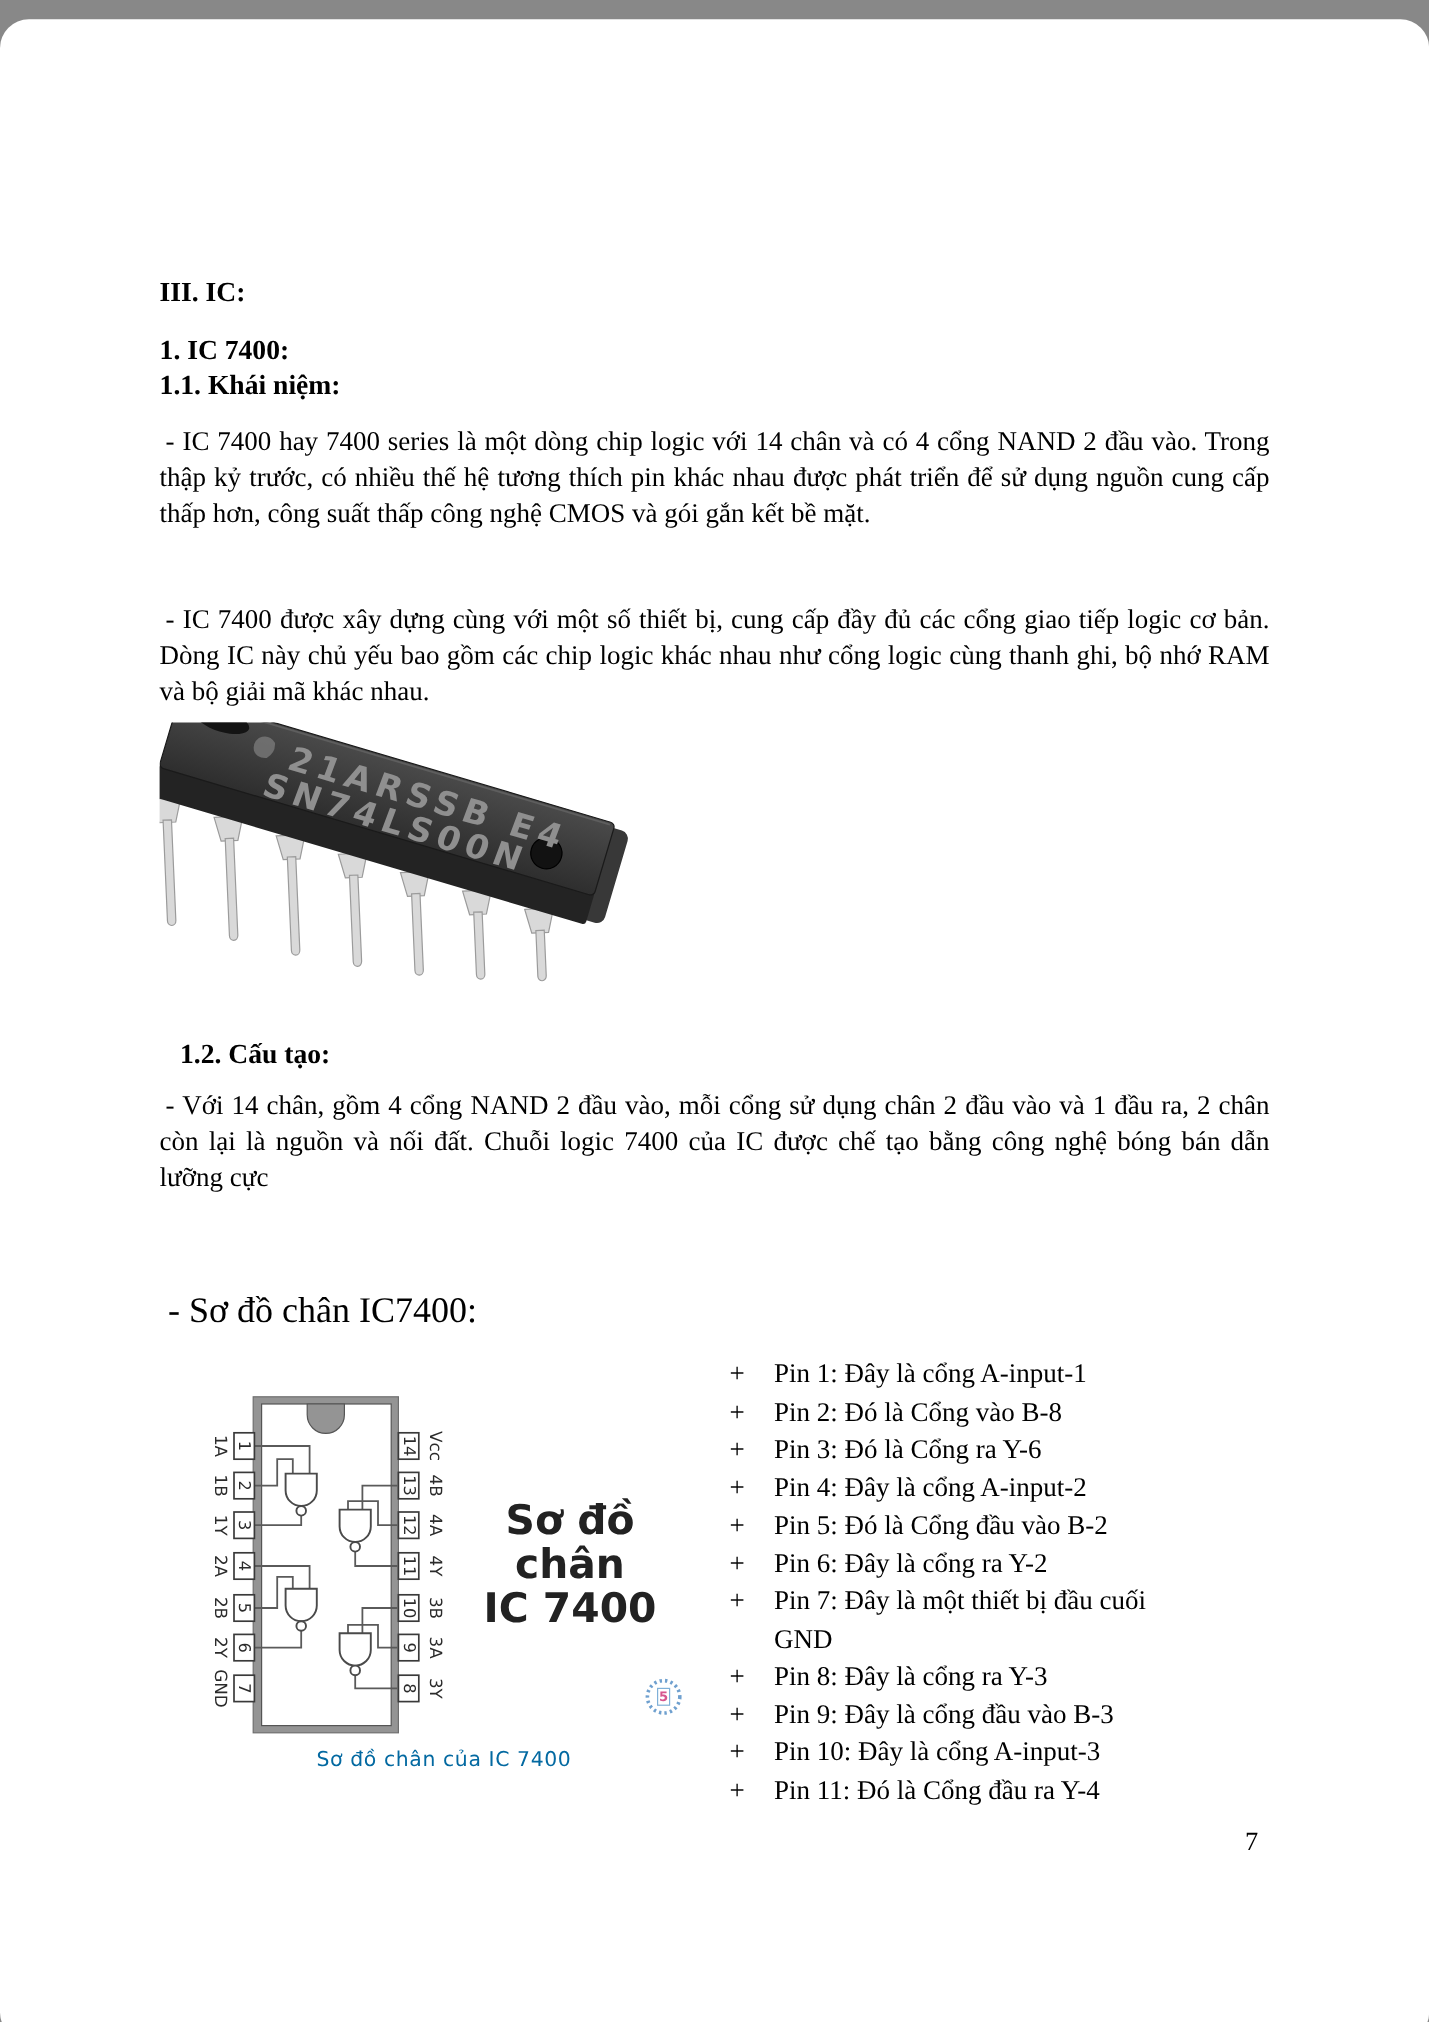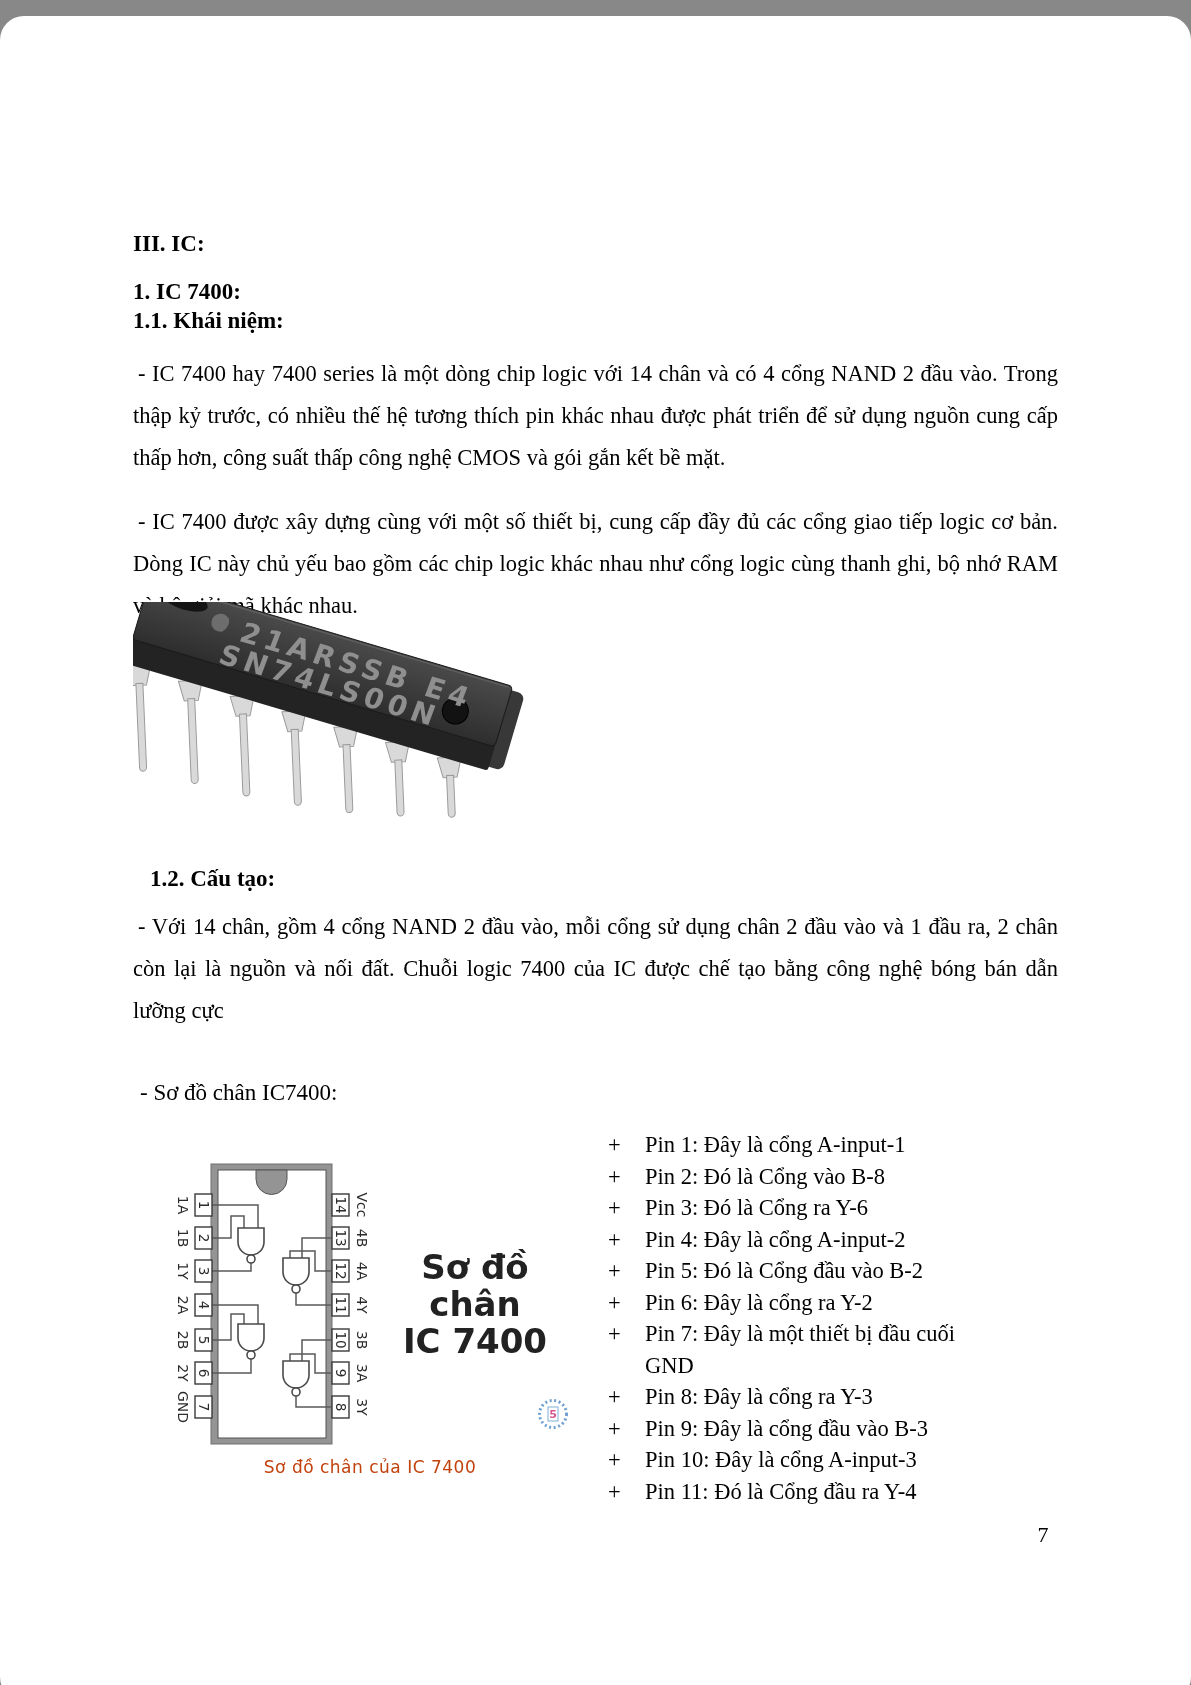--- a/index.html
+++ b/index.html
@@ -4,38 +4,38 @@
 <style>
   html,body{margin:0;padding:0;background:#888;}
   .page{
     position:relative; width:1191px; height:1685px; background:#ffffff;
     margin:16px auto; overflow:hidden;
     font-family:"Liberation Serif", serif; color:#000;border-radius:24px;
   }
   .abs{position:absolute;}
   .h{font-weight:bold; font-size:23px; line-height:28px;}
   .p{
-    font-size:22.5px; line-height:42px; text-align:justify;
+    font-size:22.5px; line-height:30px; text-align:justify;
     width:925px; left:133px; text-indent:5px;
   }
-  .p4{font-size:23px; line-height:30px; left:133px; text-indent:7px;}
+  .p4{font-size:30px; line-height:30px; left:133px; text-indent:7px;}
   
   .pinlist{left:608px; top:1113px; width:380px; font-size:22.5px; line-height:31.5px;}
   .pinitem{position:relative; padding-left:37px;}
   .pinitem .marker{position:absolute; left:0; top:0;}
   
   .diagtitle{
     left:385px; top:1233px; width:180px; text-align:center;
     font-family:"DejaVu Sans", sans-serif; font-weight:600;
     font-size:34px; line-height:37px; color:#222222;
   }
   .diagcaption{
     left:250px; top:1441px; width:240px; text-align:center;
     font-family:"DejaVu Sans", sans-serif; font-size:17px;
-    letter-spacing:0.5px; color:#c2410c;
+    letter-spacing:0.5px; color:#0369a1;
   }
   .pagenum{left:1023px; top:1506px; width:40px; text-align:center; font-size:22px;}
   .rule{left:106px; top:1678px; width:487px; height:5px; background:#050505;}
   .rule-accent{left:595px; top:1678px; width:14px; height:5px;
     background:linear-gradient(90deg,#3a3566,#8a3a50);}
   svg text{font-family:"DejaVu Sans", sans-serif;}
   .dnum{font-size:13.5px; fill:#2b2b2b; text-anchor:middle; dominant-baseline:central;}
   .dlbl{font-size:14px; fill:#2b2b2b; text-anchor:middle; dominant-baseline:central;}
   .dbox{fill:#ffffff; stroke:#3a3a3a; stroke-width:1.4;}
   .wire{fill:none; stroke:#5a5a5a; stroke-width:1.5;}

